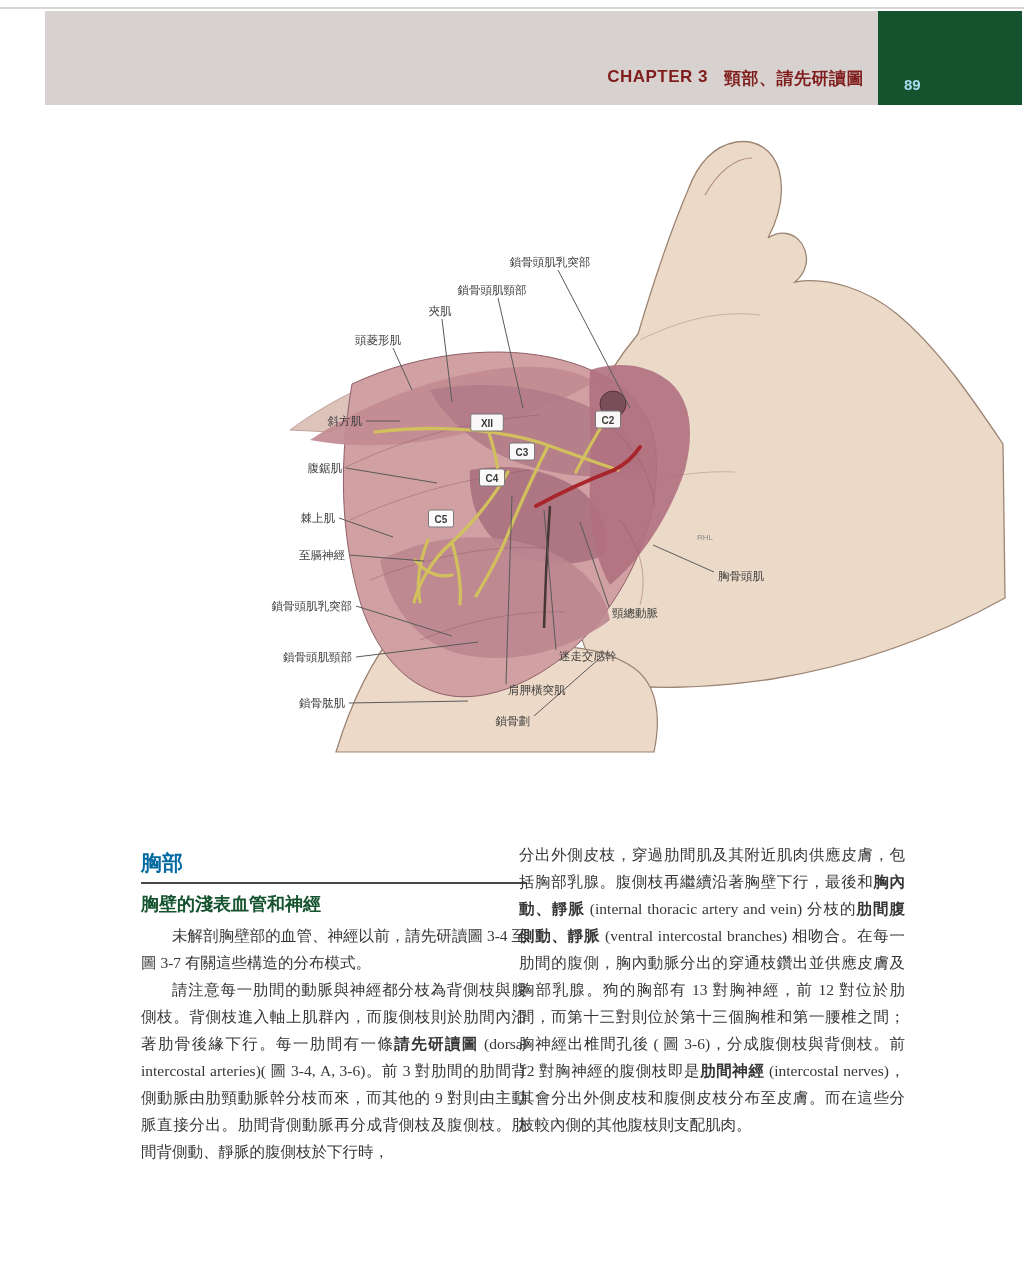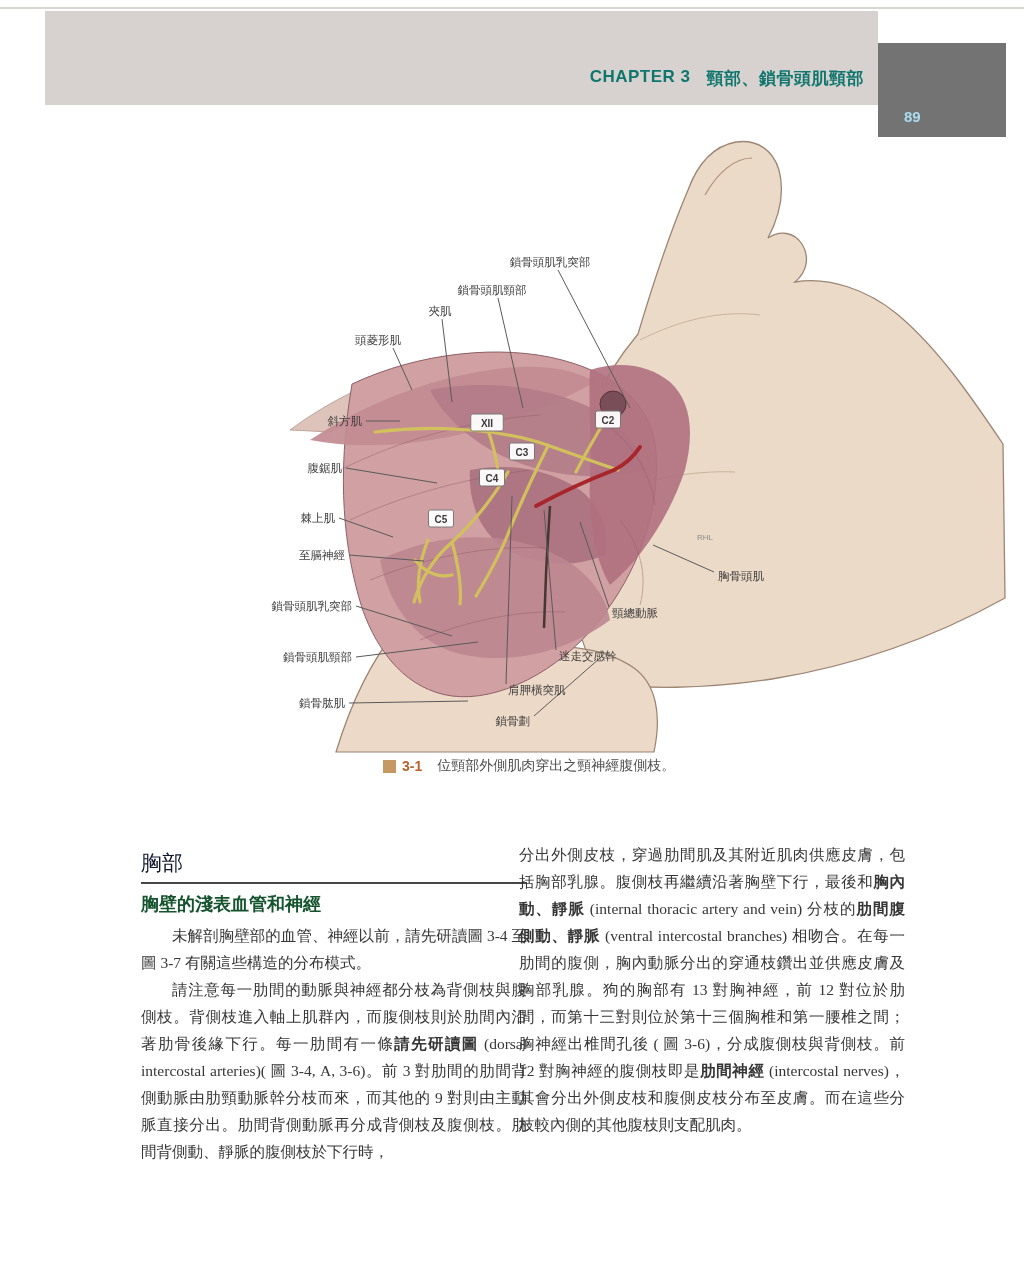--- a/index.html
+++ b/index.html
@@ -2,57 +2,57 @@
 <html><head>
 <meta charset="utf-8">
 <style>
   html,body{margin:0;padding:0;background:#ffffff;}
   .page{position:relative;width:1024px;height:1270px;background:#ffffff;overflow:hidden;
         font-family:"Liberation Serif","DejaVu Serif",serif;}
   .topline{position:absolute;left:0;top:7px;width:1024px;height:2px;background:#dad6d3;}
   .header-band{position:absolute;left:45px;top:11px;width:833px;height:94px;background:#d7d2cf;
         display:flex;align-items:flex-end;justify-content:flex-end;box-sizing:border-box;
         padding:0 14px 15px 0;}
-  .header-text{font-family:"Liberation Sans",sans-serif;font-weight:bold;color:#0f766e;
+  .header-text{font-family:"Liberation Sans",sans-serif;font-weight:bold;color:#7f1d1d;
         font-size:17px;letter-spacing:.5px;display:flex;gap:16px;}
-  .pagenum-block{position:absolute;left:878px;top:11px;width:128px;height:94px;background:#737373;margin-top:32px;}
+  .pagenum-block{position:absolute;left:878px;top:11px;width:144px;height:94px;background:#14532d;}
   .pagenum{position:absolute;left:26px;bottom:12px;color:#a9ddf0;
         font-family:"Liberation Sans",sans-serif;font-weight:bold;font-size:15px;}
   #figure-svg{position:absolute;left:0;top:130px;width:1024px;height:640px;}
   .fig-label{font-family:"Liberation Sans",sans-serif;font-size:11.5px;fill:#3c3c3c;}
   .fig-sign{font-family:"Liberation Sans",sans-serif;font-size:8px;fill:#8a8a8a;}
   .leader{stroke:#5a5a5a;stroke-width:1;}
   .boxtxt{font-family:"Liberation Sans",sans-serif;font-size:10px;font-weight:bold;fill:#3a3a3a;}
   .caption{position:absolute;left:383px;top:757px;display:flex;align-items:center;
         font-size:14px;color:#4c4c4c;}
   .caption .marker{width:13px;height:13px;background:#c59a62;margin-right:6px;}
   .caption .num{color:#b9622c;font-weight:bold;font-family:"Liberation Sans",sans-serif;margin-right:15px;}
   .column{position:absolute;top:841px;width:386px;text-align:justify;font-size:15.5px;
         line-height:27px;color:#363636;}
   .col-left{left:141px;}
   .col-right{left:519px;}
   .para{margin:0;}
   .para.indent{text-indent:2em;}
   .para .b{font-weight:bold;}
   .para .i{font-style:italic;}
-  .h1{font-family:"Liberation Sans",sans-serif;font-size:21px;font-weight:normal;color:#0f172a;
+  .h1{font-family:"Liberation Sans",sans-serif;font-size:21px;font-weight:bold;color:#0369a1;
         margin:9px 0 0;padding-bottom:6px;border-bottom:2px solid #474747;line-height:1.25;}
   .h2{font-family:"Liberation Sans",sans-serif;font-size:18px;font-weight:bold;color:#14532d;
         margin:9px 0 5px;line-height:1.3;}
 </style>
 </head>
 <body>
 
 <div class="page">
   <div class="topline"></div>
 
   <div class="header-band">
     <div class="header-text">
       <span>CHAPTER 3</span>
-      <span>頸部、鎖骨頭肌頸部</span>
+      <span>頸部、請先研讀圖</span>
     </div>
   </div>
   <div class="pagenum-block">
     <span class="pagenum">89</span>
   </div>
 
   <svg id="figure-svg" viewBox="0 130 1024 640" xmlns="http://www.w3.org/2000/svg">
 
     <g>
       <path d="M 600,682 C 572,630 562,560 568,498 C 574,436 598,382 638,334
@@ -152,25 +152,20 @@
         <rect x="509.5" y="443" width="25" height="17" rx="2" fill="#ffffff" stroke="#777777" stroke-width="1" opacity="0.95"></rect>
         <text x="522" y="456" text-anchor="middle" class="boxtxt">C3</text>
         <rect x="479.5" y="469" width="25" height="17" rx="2" fill="#ffffff" stroke="#777777" stroke-width="1" opacity="0.95"></rect>
         <text x="492" y="482" text-anchor="middle" class="boxtxt">C4</text>
         <rect x="428.5" y="510" width="25" height="17" rx="2" fill="#ffffff" stroke="#777777" stroke-width="1" opacity="0.95"></rect>
         <text x="441" y="523" text-anchor="middle" class="boxtxt">C5</text>
         <text x="697" y="540" class="fig-sign">RHL</text>
       </g>
   </svg>
 
-  <div class="caption">
-    <span class="marker"></span>
-    <span class="num">3-1</span>
-    <span class="cap-text">位頸部外側肌肉穿出之頸神經腹側枝。</span>
-  </div>
 
   <div class="column col-left" id="col-0">
       <div class="h1">胸部</div>
       <div class="h2">胸壁的淺表血管和神經</div>
       <p class="para indent"><span class="">未解剖胸壁部的血管、神經以前，請先研讀圖 3-4 至圖 3-7 有關這些構造的分布模式。</span></p>
       <p class="para indent"><span class="">請注意每一肋間的動脈與神經都分枝為背側枝與腹側枝。背側枝進入軸上肌群內，而腹側枝則於肋間內沿著肋骨後緣下行。每一肋間有一條</span><span class="b ">請先研讀圖</span><span class=""> (dorsal intercostal arteries)( 圖 3-4, A, 3-6)。前 3 對肋間的肋間背側動脈由肋頸動脈幹分枝而來，而其他的 9 對則由主動脈直接分出。肋間背側動脈再分成背側枝及腹側枝。肋間背側動、靜脈的腹側枝於下行時，</span></p>
     </div>
   <div class="column col-right" id="col-1">
       <p class="para"><span class="">分出外側皮枝，穿過肋間肌及其附近肌肉供應皮膚，包括胸部乳腺。腹側枝再繼續沿著胸壁下行，最後和</span><span class="b ">胸內動、靜脈</span><span class=""> (internal thoracic artery and vein) 分枝的</span><span class="b ">肋間腹側動、靜脈</span><span class=""> (ventral intercostal branches) 相吻合。在每一肋間的腹側，胸內動脈分出的穿通枝鑽出並供應皮膚及胸部乳腺。狗的胸部有 13 對胸神經，前 12 對位於肋間，而第十三對則位於第十三個胸椎和第一腰椎之間；胸神經出椎間孔後 ( 圖 3-6)，分成腹側枝與背側枝。前 12 對胸神經的腹側枝即是</span><span class="b ">肋間神經</span><span class=""> (intercostal nerves)，其會分出外側皮枝和腹側皮枝分布至皮膚。而在這些分枝較內側的其他腹枝則支配肌肉。</span></p>
     </div>

